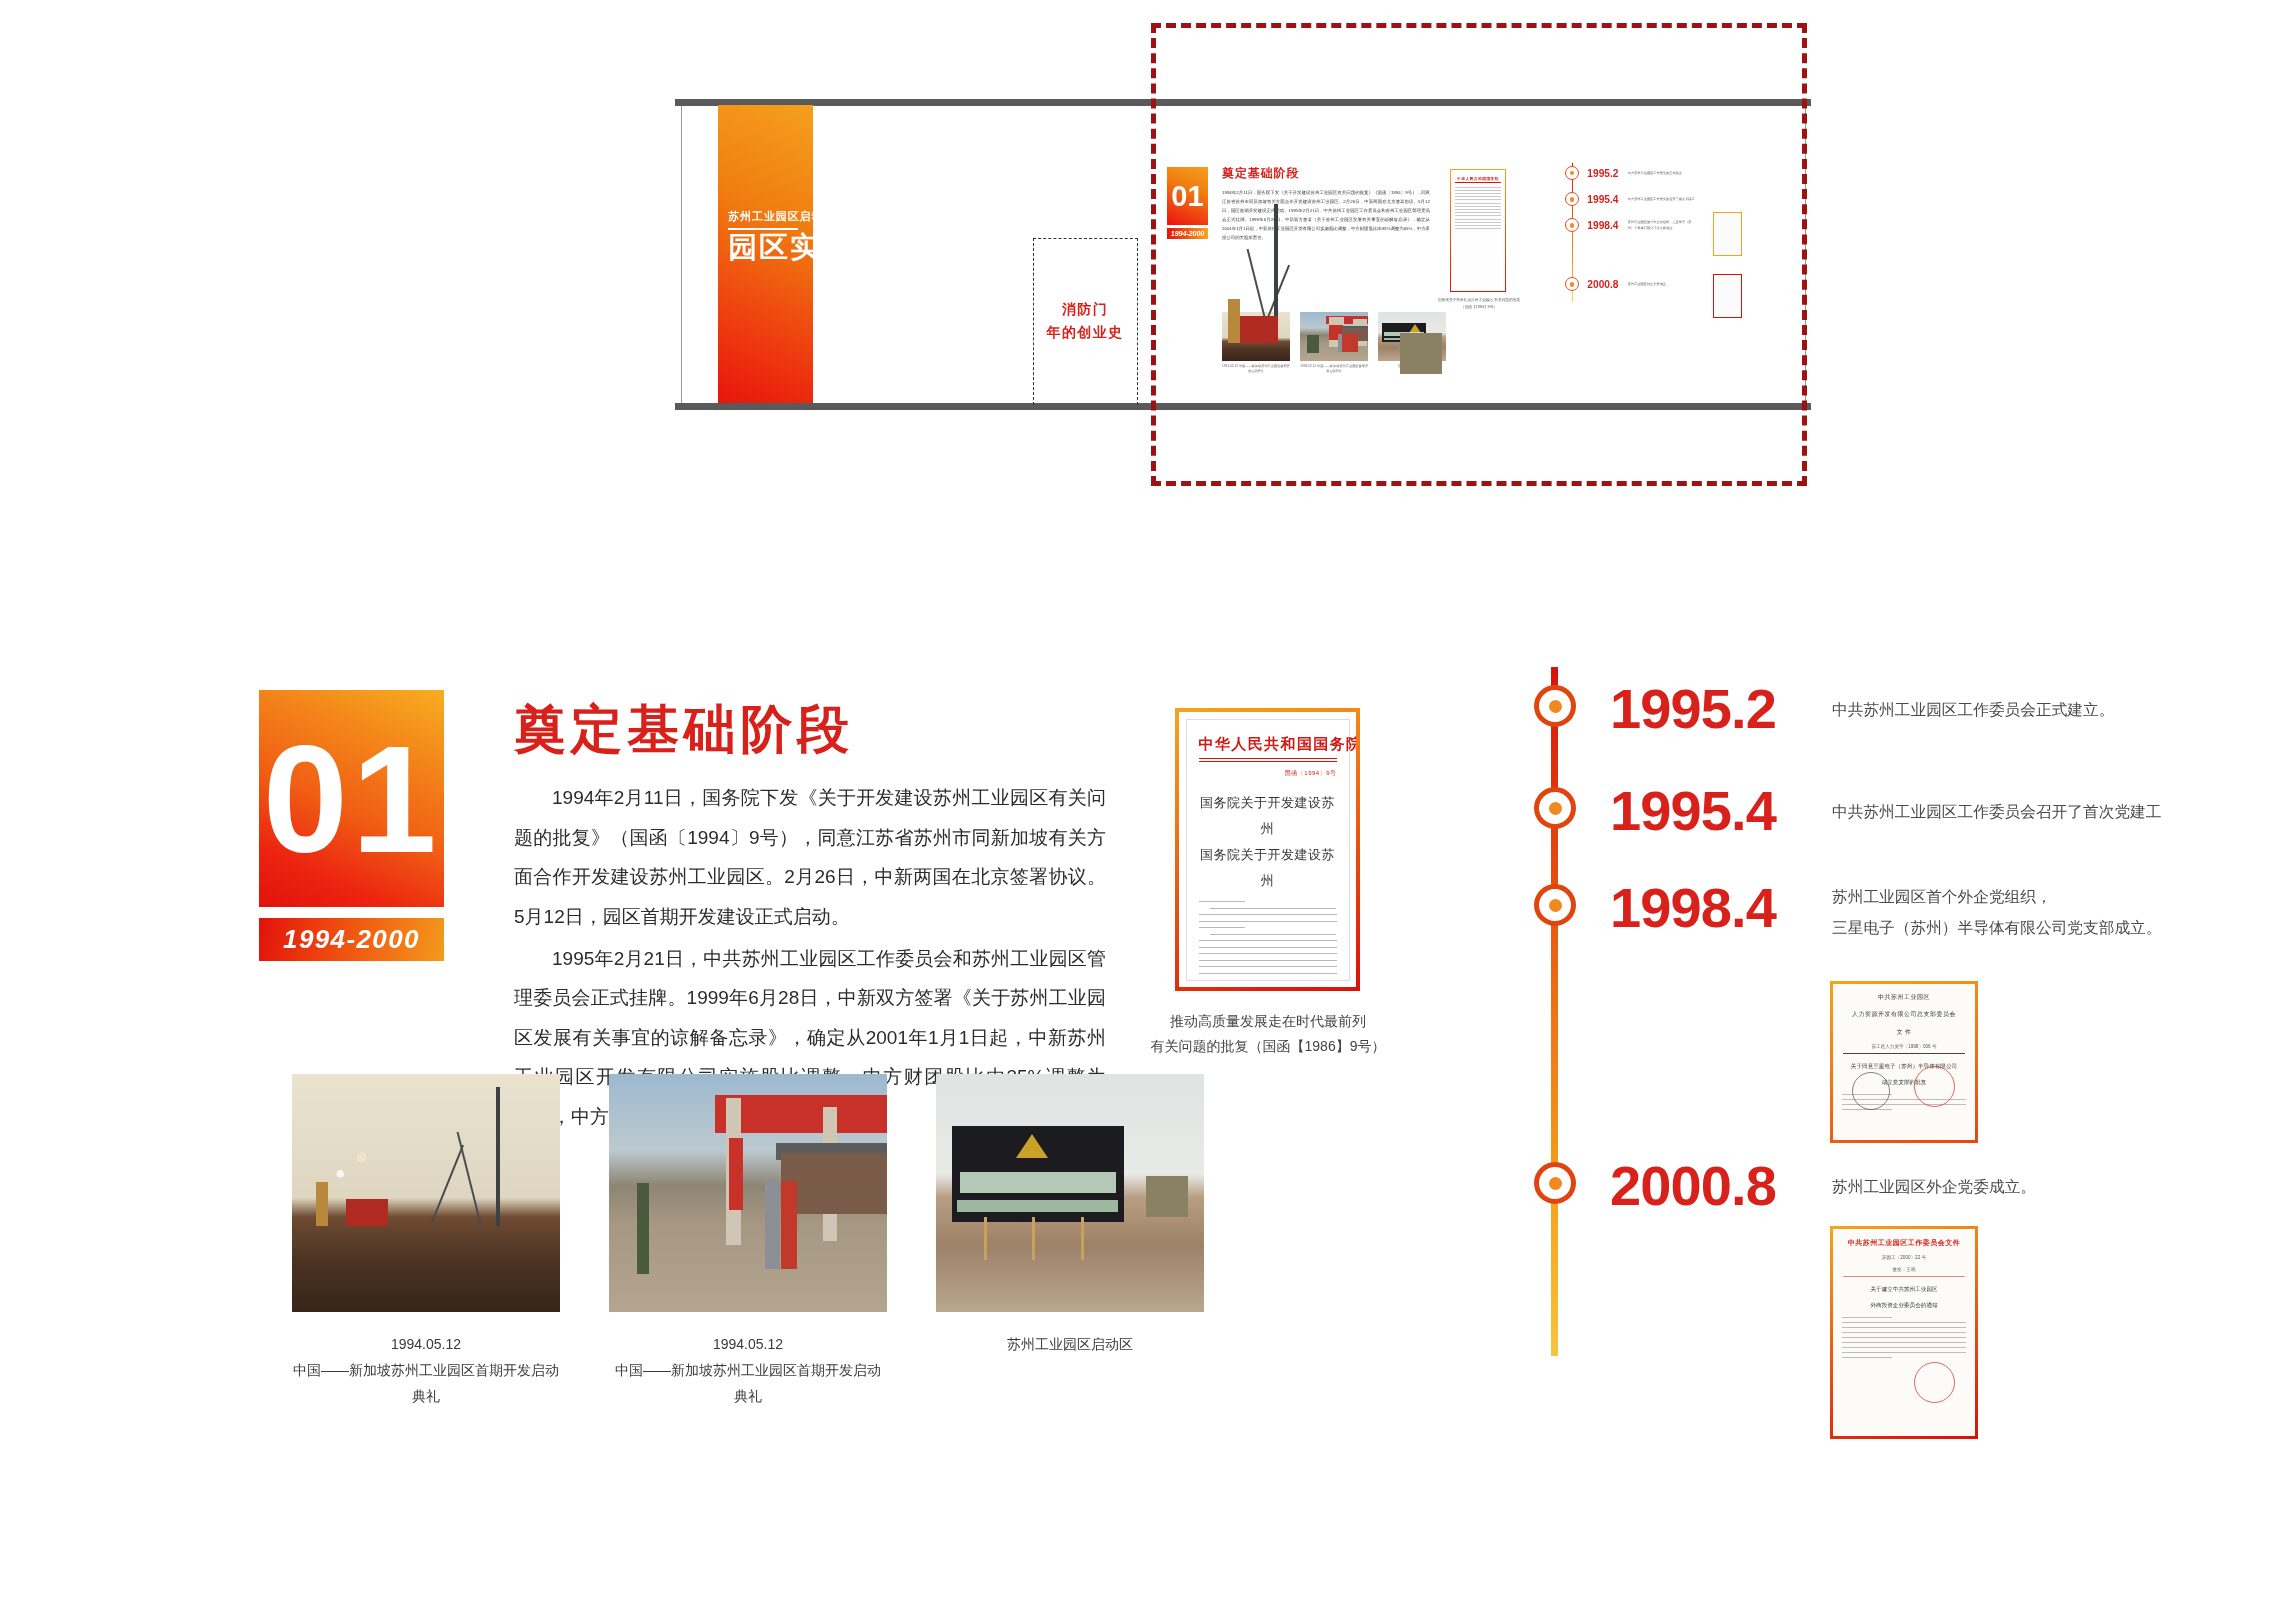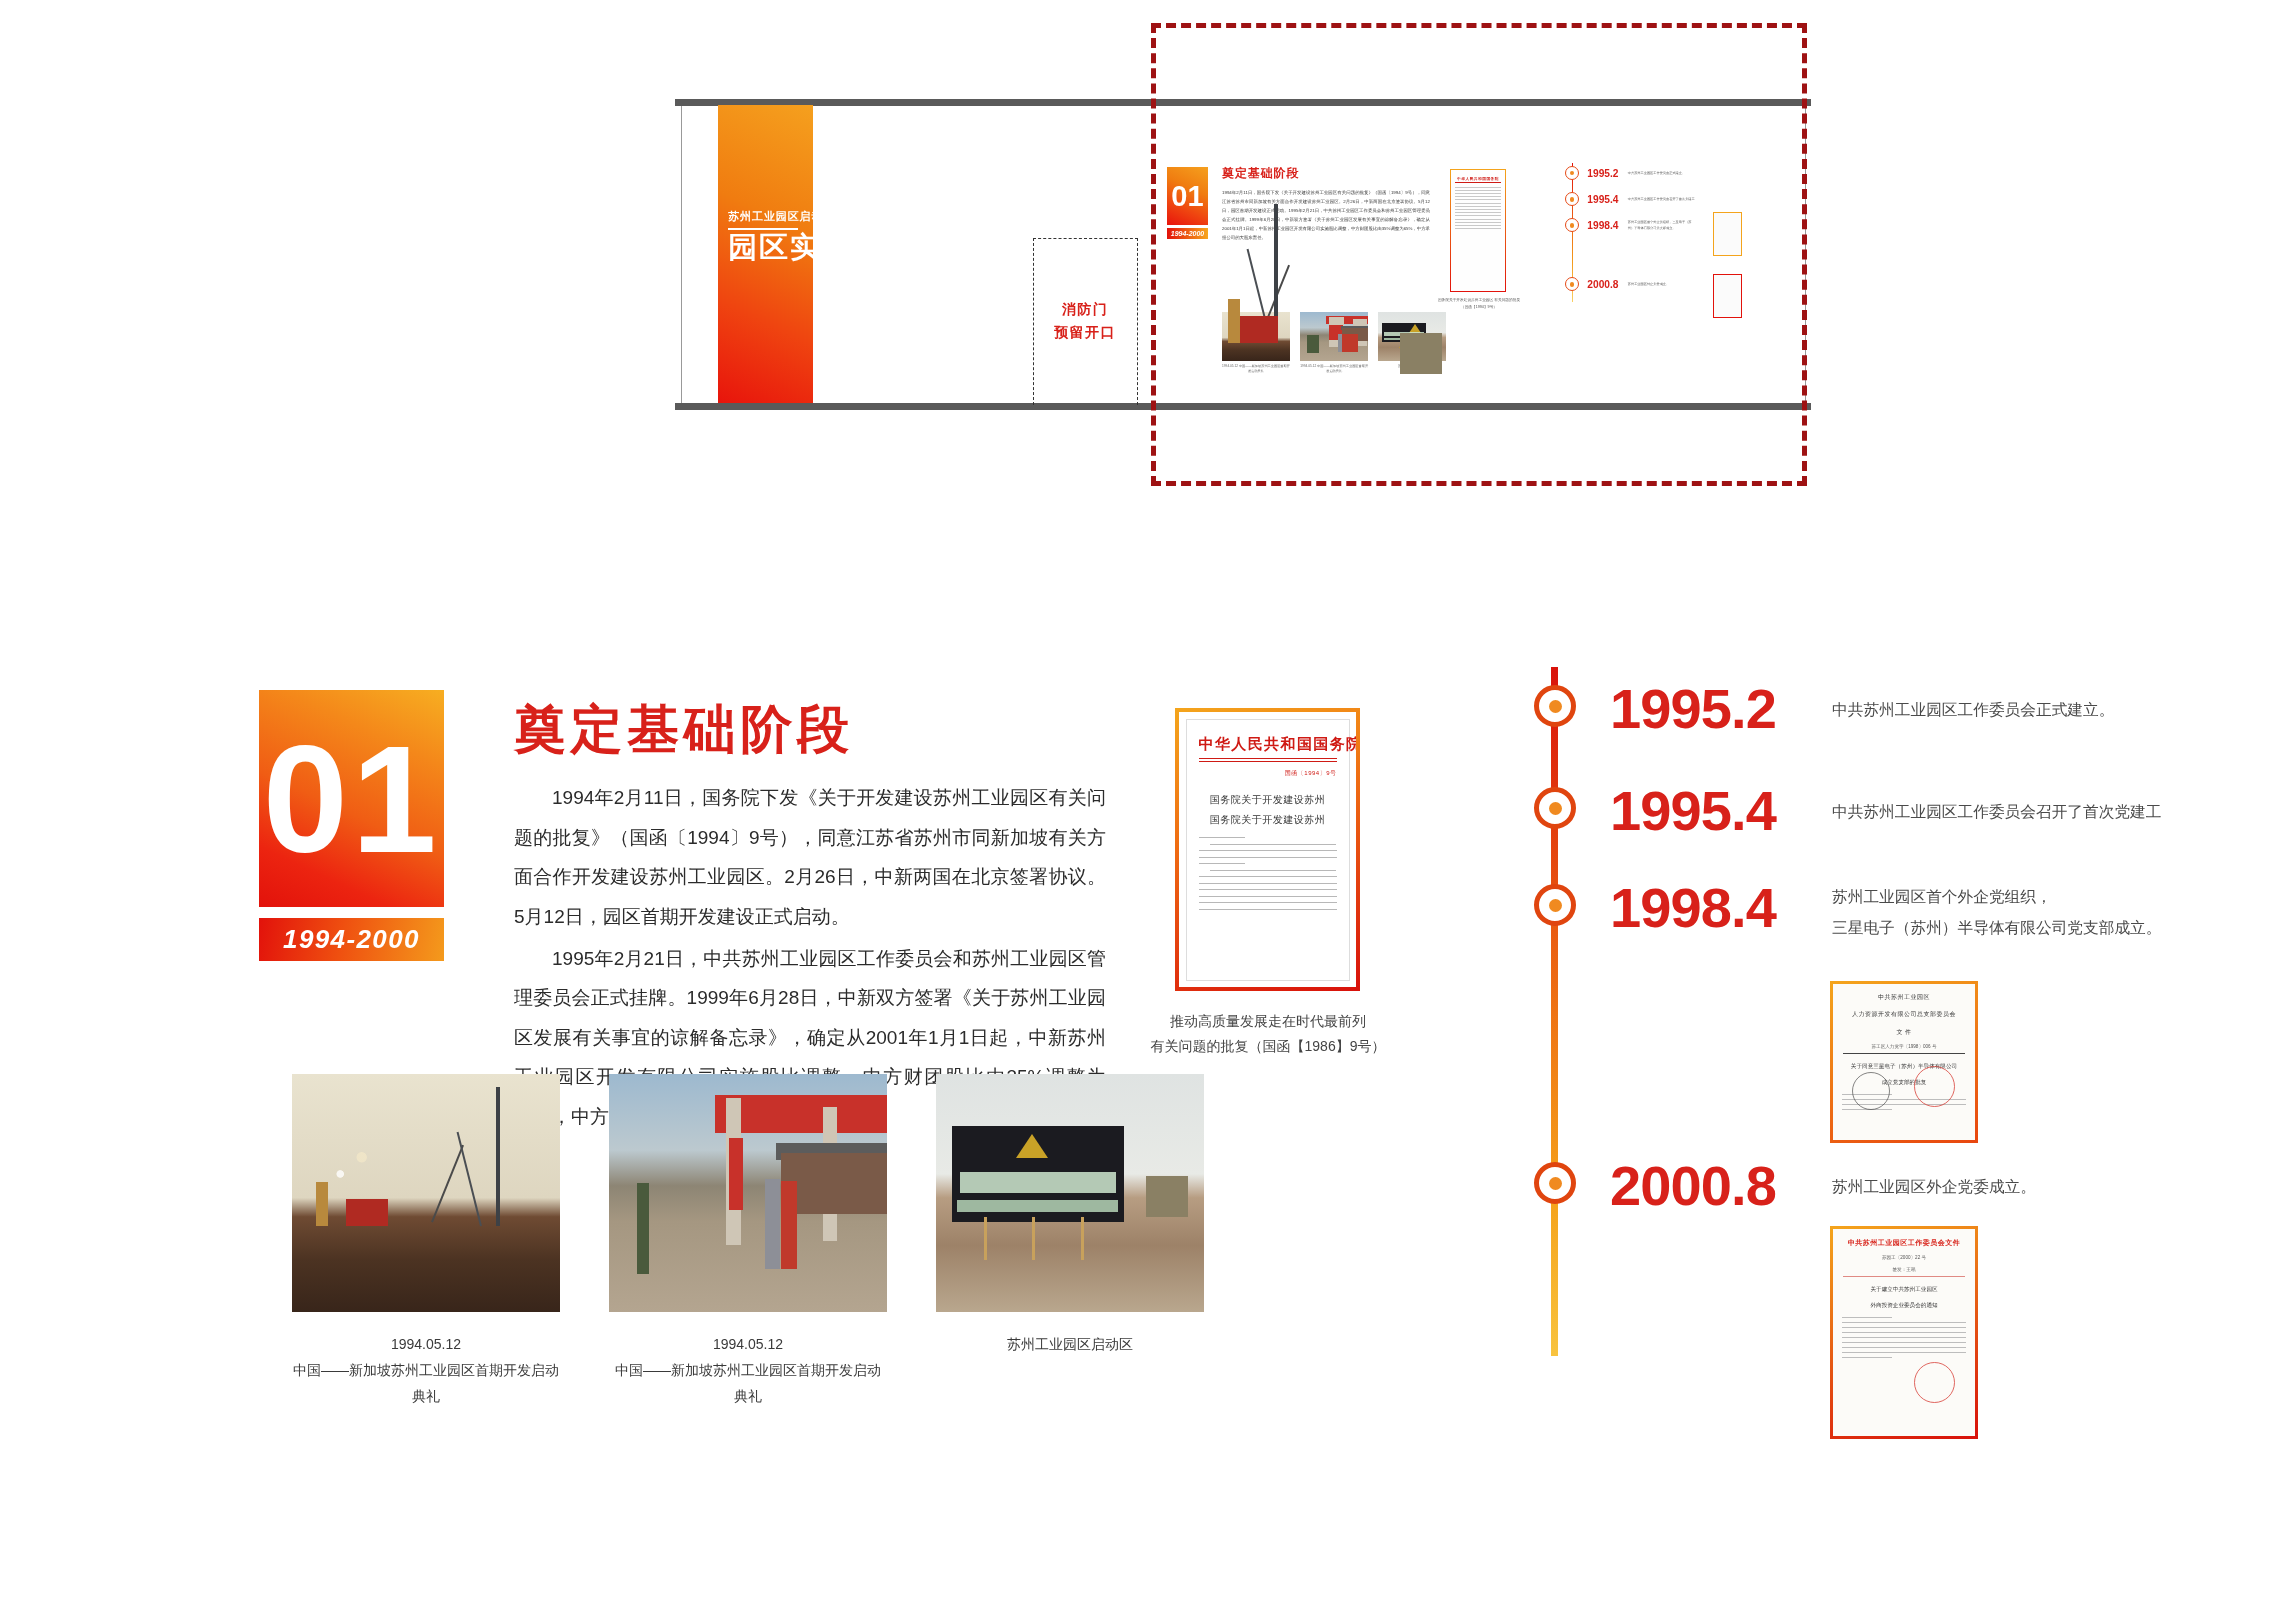--- a/index.html
+++ b/index.html
@@ -133,21 +133,21 @@
   .council {
     position:absolute; left:1175px; top:69px; width:185px; height:283px;
     border:4.6px solid; border-image: linear-gradient(160deg,#f4a41c 0%, #ef6b12 40%, #d8120b 100%) 1;
     background:#fff; overflow:hidden;
   }
   .council-inner { position:absolute; inset:6.5px; border:0.5px solid #ddd; background:#fff; padding:15.7px 12px 0 12px; }
   .council-hd { color:#cf1a14; font-size:15px; font-weight:bold; text-align:center; letter-spacing:1.4px; white-space:nowrap; }
   .council-rule { height:1.4px; background:#cf1a14; margin:3.7px 0 1.9px 0; }
   .council-rule2 { height:0.5px; background:#cf1a14; margin-bottom:7.4px; }
   .council-no { color:#cf1a14; font-size:6px; text-align:right; margin-bottom:12px; letter-spacing:0.5px; }
-  .council-t1 { color:#333; font-size:10px; text-align:center; line-height:2.0; letter-spacing:0.5px; }
+  .council-t1 { color:#333; font-size:13px; text-align:center; line-height:2.0; letter-spacing:0.5px; }
   .council-body { margin-top:7.4px; }
   .council-body i { display:block; height:0.9px; background:#b8b8b8; margin-bottom:5.6px; }
   .council-body i.short { width:34%; }
   .council-body i.ind { margin-left:8%; width:92%; }
   .council-cap {
     position:absolute; left:1120px; top:370px; width:296px;
     font-size:14px; color:#444; text-align:center; line-height:1.75;
   }
 
   
@@ -247,21 +247,21 @@
         <div class="pv-line1">苏州工业园区启动区</div>
         <div class="pv-rule"></div>
         <div class="pv-line2">园区实践</div>
       </div>
     </div>
 
 
     <div class="pv-fire-dash"></div>
     <div class="pv-fire">
       <div>消防门</div>
-      <div>预留开口</div>
+      <div>年的创业史</div>
     </div>
 
     <div class="pv-dashred"></div>
 
     <div class="mini">
       <div class="mini-badge">01</div>
       <div class="mini-years">1994-2000</div>
       <div class="mini-title">奠定基础阶段</div>
       <div class="mini-para">1994年2月11日，国务院下发《关于开发建设苏州工业园区有关问题的批复》（国函〔1994〕9号），同意江苏省苏州市同新加坡有关方面合作开发建设苏州工业园区。2月26日，中新两国在北京签署协议。5月12日，园区首期开发建设正式启动。1995年2月21日，中共苏州工业园区工作委员会和苏州工业园区管理委员会正式挂牌。1999年6月28日，中新双方签署《关于苏州工业园区发展有关事宜的谅解备忘录》，确定从2001年1月1日起，中新苏州工业园区开发有限公司实施股比调整，中方财团股比由35%调整为65%，中方承担公司的大股东责任。</div>
 

